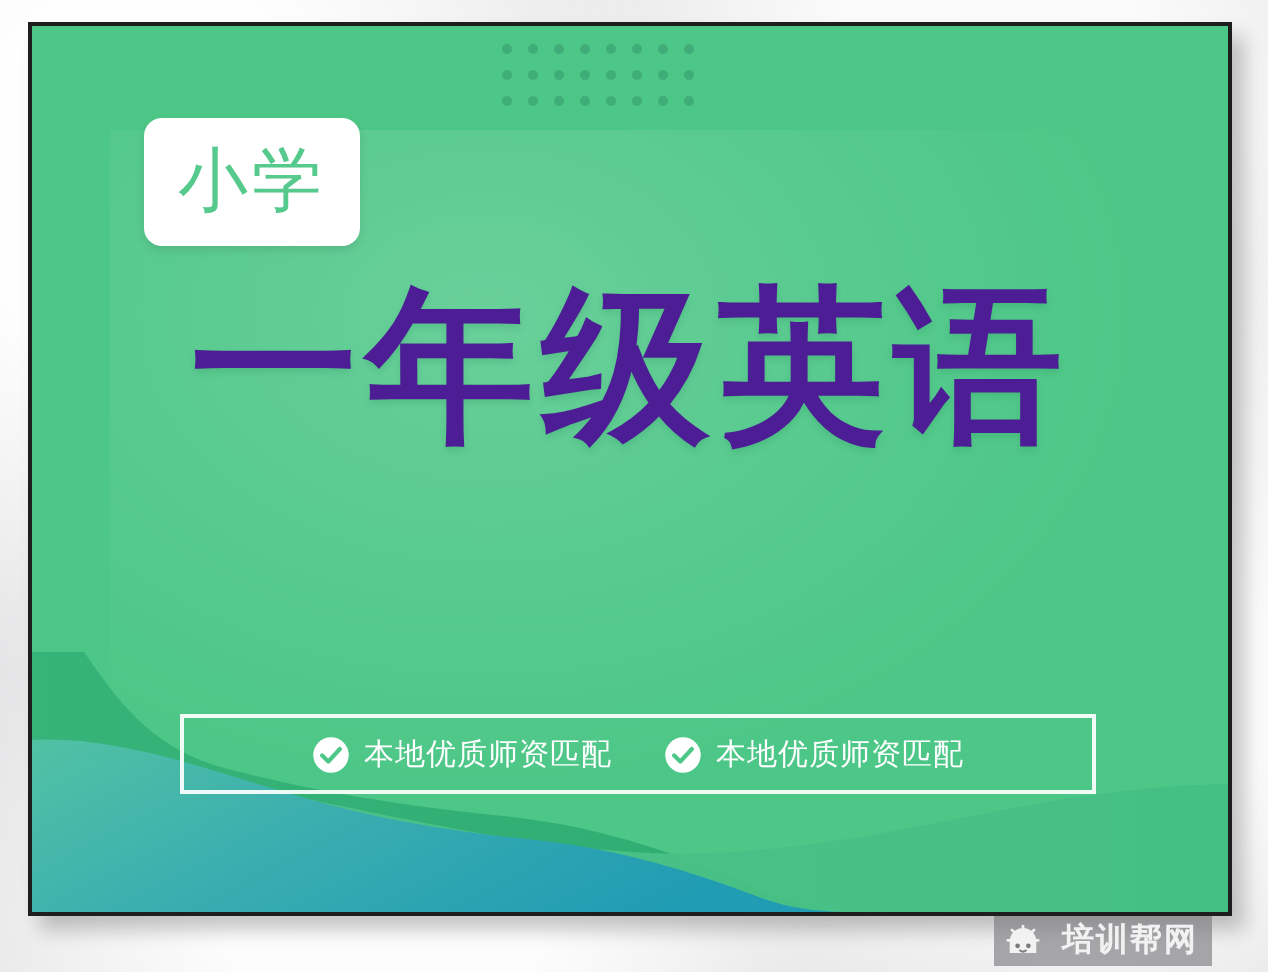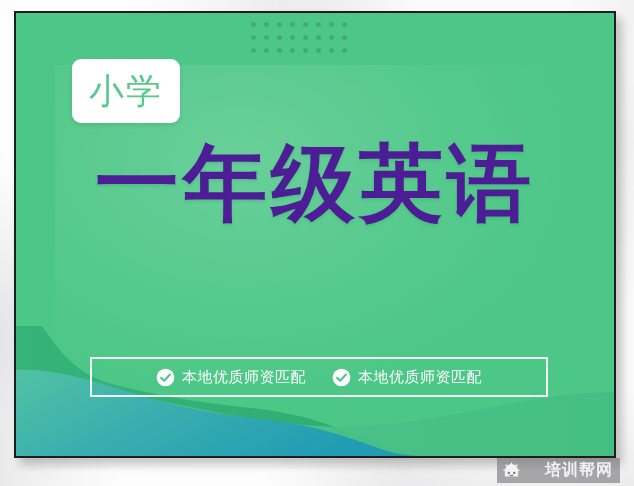--- a/index.html
+++ b/index.html
@@ -165,21 +165,21 @@
 
   
   #watermark {
     position: absolute;
     left: 497px;
     top: 458px;
     height: 25px;
     padding: 0 7px 0 5px;
     display: flex;
     align-items: center;
-    gap: 24px;
+    gap: 10px;
     background: rgba(120,120,124,0.62);
     z-index: 30;
   }
   #watermark .wm-icon { width: 19px; height: 19px; display: block; }
   #watermark .wm-text {
     color: #f2f2f2;
     font-size: 16px;
     letter-spacing: 1px;
     white-space: nowrap;
     font-weight: 700;

